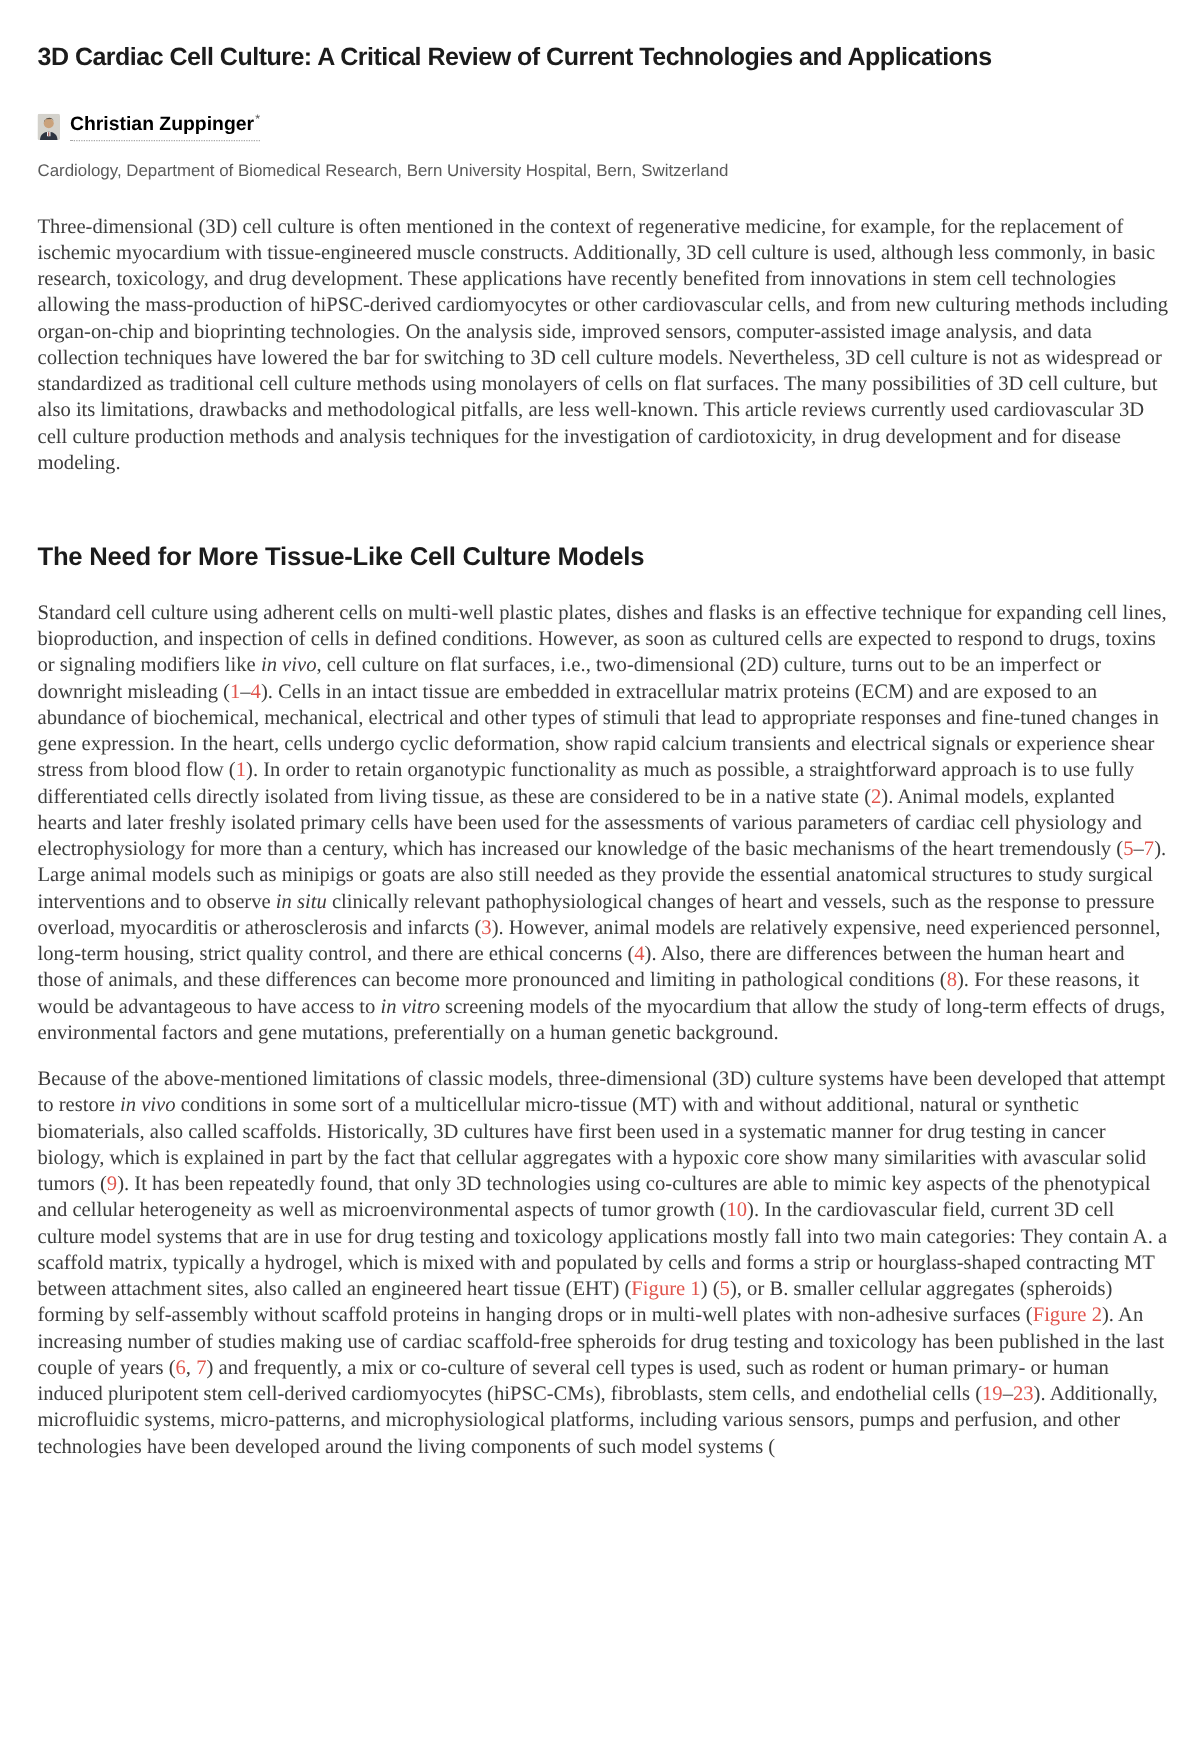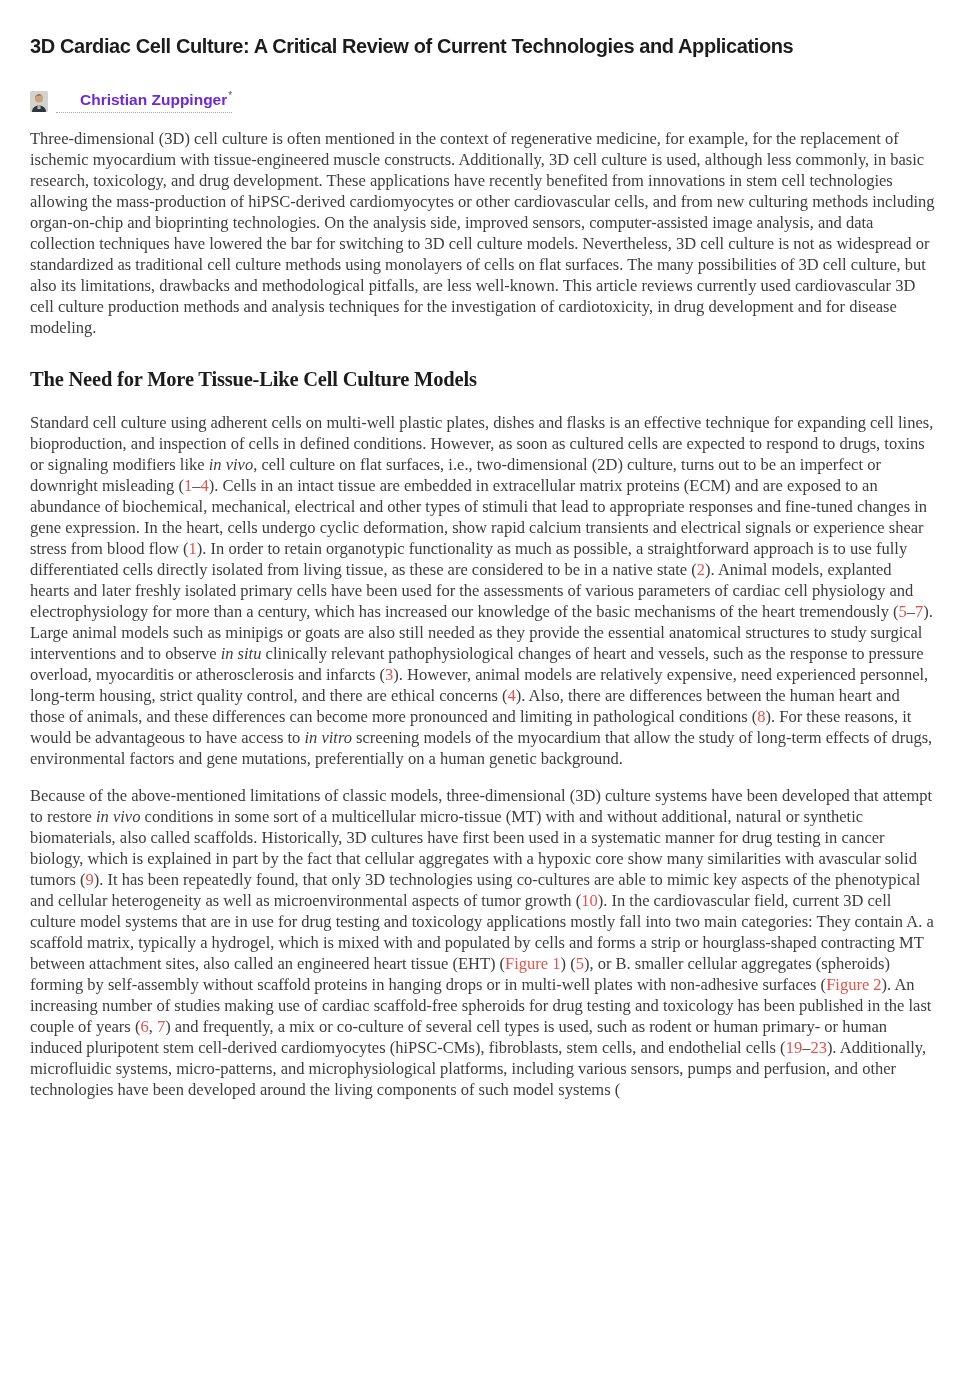--- a/index.html
+++ b/index.html
@@ -22,38 +22,37 @@
     color:var(--heading);letter-spacing:-0.4px;
     margin:0 0 24px 0;
   }
   .author-row{display:flex;align-items:center;margin:18px 0 15px 0;}
   .avatar{display:inline-flex;width:18px;height:21px;margin-right:8px;flex:0 0 auto;}
   .author-link{
     text-decoration:none;border-bottom:1px dotted var(--dotted);
     padding-bottom:3px;cursor:pointer;
   }
   .author-name{
-    font-weight:700;font-size:15.5px;color:#6d28d9;
+    font-weight:700;font-size:15.5px;color:#000000;
     font-family:"Liberation Sans",sans-serif;
-    margin-left:24px;
   }
   .author-mark{font-size:10px;color:#555;vertical-align:super;margin-left:1px;}
   .affiliation{
     font-size:13.5px;color:var(--affiliation-gray);margin:0 0 24px 0;line-height:18px;
   }
   p.body{
     font-family:"Liberation Serif",serif;
     font-size:16.5px;line-height:21px;color:var(--text);
     margin:0 0 16px 0;text-align:left;
   }
   h2.section-heading{
-    font-family:Liberation Serif, serif;
+    font-family:Liberation Sans, sans-serif;
     font-weight:700;font-size:20.5px;line-height:26px;
     color:var(--heading);letter-spacing:-0.2px;
-    margin:28px 0 20px 0;
+    margin:53px 0 20px 0;
   }
   .ref{color:var(--link-red);cursor:pointer;}
   .it{font-style:italic;text-align:right;}
 </style>
 </head>
 <body>
 
 <div class="page">
 
   <h1 class="title">3D Cardiac Cell Culture: A Critical Review of Current Technologies and Applications</h1>
@@ -67,20 +66,21 @@
         <path d="M2 21 c0-4.2 3.1-6.6 7-6.6 s7 2.4 7 6.6 z" fill="#2e3440"></path>
         <path d="M7.6 14.6 h2.8 v3.4 h-2.8 z" fill="#f2f2f2"></path>
         <path d="M8.6 14.8 h0.8 v3 h-0.8 z" fill="#8a2f2a"></path>
       </svg>
     </span>
     <a class="author-link">
       <span class="author-name">Christian Zuppinger</span><sup class="author-mark">*</sup>
     </a>
   </div>
 
+  <div class="affiliation">Cardiology, Department of Biomedical Research, Bern University Hospital, Bern, Switzerland</div>
 
   <p class="body abstract"><span>Three-dimensional (3D) cell culture is often mentioned in the context of regenerative medicine, for example, for the replacement of ischemic myocardium with tissue-engineered muscle constructs. Additionally, 3D cell culture is used, although less commonly, in basic research, toxicology, and drug development. These applications have recently benefited from innovations in stem cell technologies allowing the mass-production of hiPSC-derived cardiomyocytes or other cardiovascular cells, and from new culturing methods including organ-on-chip and bioprinting technologies. On the analysis side, improved sensors, computer-assisted image analysis, and data collection techniques have lowered the bar for switching to 3D cell culture models. Nevertheless, 3D cell culture is not as widespread or standardized as traditional cell culture methods using monolayers of cells on flat surfaces. The many possibilities of 3D cell culture, but also its limitations, drawbacks and methodological pitfalls, are less well-known. This article reviews currently used cardiovascular 3D cell culture production methods and analysis techniques for the investigation of cardiotoxicity, in drug development and for disease modeling.</span></p>
 
   <h2 class="section-heading">The Need for More Tissue-Like Cell Culture Models</h2>
 
   <p class="body"><span>Standard cell culture using adherent cells on multi-well plastic plates, dishes and flasks is an effective technique for expanding cell lines, bioproduction, and inspection of cells in defined conditions. However, as soon as cultured cells are expected to respond to drugs, toxins or signaling modifiers like </span><span class="it">in vivo</span><span>, cell culture on flat surfaces, i.e., two-dimensional (2D) culture, turns out to be an imperfect or downright misleading (</span><span class="ref">1</span><span>–</span><span class="ref">4</span><span>). Cells in an intact tissue are embedded in extracellular matrix proteins (ECM) and are exposed to an abundance of biochemical, mechanical, electrical and other types of stimuli that lead to appropriate responses and fine-tuned changes in gene expression. In the heart, cells undergo cyclic deformation, show rapid calcium transients and electrical signals or experience shear stress from blood flow (</span><span class="ref">1</span><span>). In order to retain organotypic functionality as much as possible, a straightforward approach is to use fully differentiated cells directly isolated from living tissue, as these are considered to be in a native state (</span><span class="ref">2</span><span>). Animal models, explanted hearts and later freshly isolated primary cells have been used for the assessments of various parameters of cardiac cell physiology and electrophysiology for more than a century, which has increased our knowledge of the basic mechanisms of the heart tremendously (</span><span class="ref">5</span><span>–</span><span class="ref">7</span><span>). Large animal models such as minipigs or goats are also still needed as they provide the essential anatomical structures to study surgical interventions and to observe </span><span class="it">in situ</span><span> clinically relevant pathophysiological changes of heart and vessels, such as the response to pressure overload, myocarditis or atherosclerosis and infarcts (</span><span class="ref">3</span><span>). However, animal models are relatively expensive, need experienced personnel, long-term housing, strict quality control, and there are ethical concerns (</span><span class="ref">4</span><span>). Also, there are differences between the human heart and those of animals, and these differences can become more pronounced and limiting in pathological conditions (</span><span class="ref">8</span><span>). For these reasons, it would be advantageous to have access to </span><span class="it">in vitro</span><span> screening models of the myocardium that allow the study of long-term effects of drugs, environmental factors and gene mutations, preferentially on a human genetic background.</span></p>
 
   <p class="body"><span>Because of the above-mentioned limitations of classic models, three-dimensional (3D) culture systems have been developed that attempt to restore </span><span class="it">in vivo</span><span> conditions in some sort of a multicellular micro-tissue (MT) with and without additional, natural or synthetic biomaterials, also called scaffolds. Historically, 3D cultures have first been used in a systematic manner for drug testing in cancer biology, which is explained in part by the fact that cellular aggregates with a hypoxic core show many similarities with avascular solid tumors (</span><span class="ref">9</span><span>). It has been repeatedly found, that only 3D technologies using co-cultures are able to mimic key aspects of the phenotypical and cellular heterogeneity as well as microenvironmental aspects of tumor growth (</span><span class="ref">10</span><span>). In the cardiovascular field, current 3D cell culture model systems that are in use for drug testing and toxicology applications mostly fall into two main categories: They contain A. a scaffold matrix, typically a hydrogel, which is mixed with and populated by cells and forms a strip or hourglass-shaped contracting MT between attachment sites, also called an engineered heart tissue (EHT) (</span><span class="ref">Figure 1</span><span>) (</span><span class="ref">5</span><span>), or B. smaller cellular aggregates (spheroids) forming by self-assembly without scaffold proteins in hanging drops or in multi-well plates with non-adhesive surfaces (</span><span class="ref">Figure 2</span><span>). An increasing number of studies making use of cardiac scaffold-free spheroids for drug testing and toxicology has been published in the last couple of years (</span><span class="ref">6</span><span>, </span><span class="ref">7</span><span>) and frequently, a mix or co-culture of several cell types is used, such as rodent or human primary- or human induced pluripotent stem cell-derived cardiomyocytes (hiPSC-CMs), fibroblasts, stem cells, and endothelial cells (</span><span class="ref">19</span><span>–</span><span class="ref">23</span><span>). Additionally, microfluidic systems, micro-patterns, and microphysiological platforms, including various sensors, pumps and perfusion, and other technologies have been developed around the living components of such model systems (</span></p>
 
 </div>

